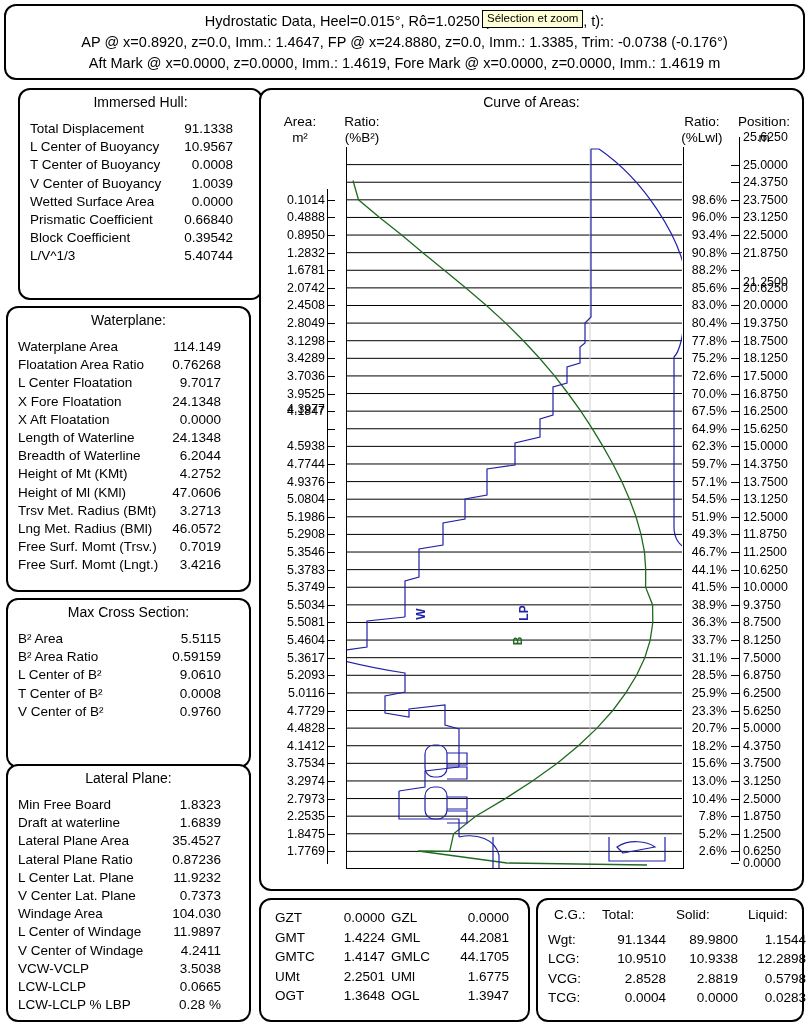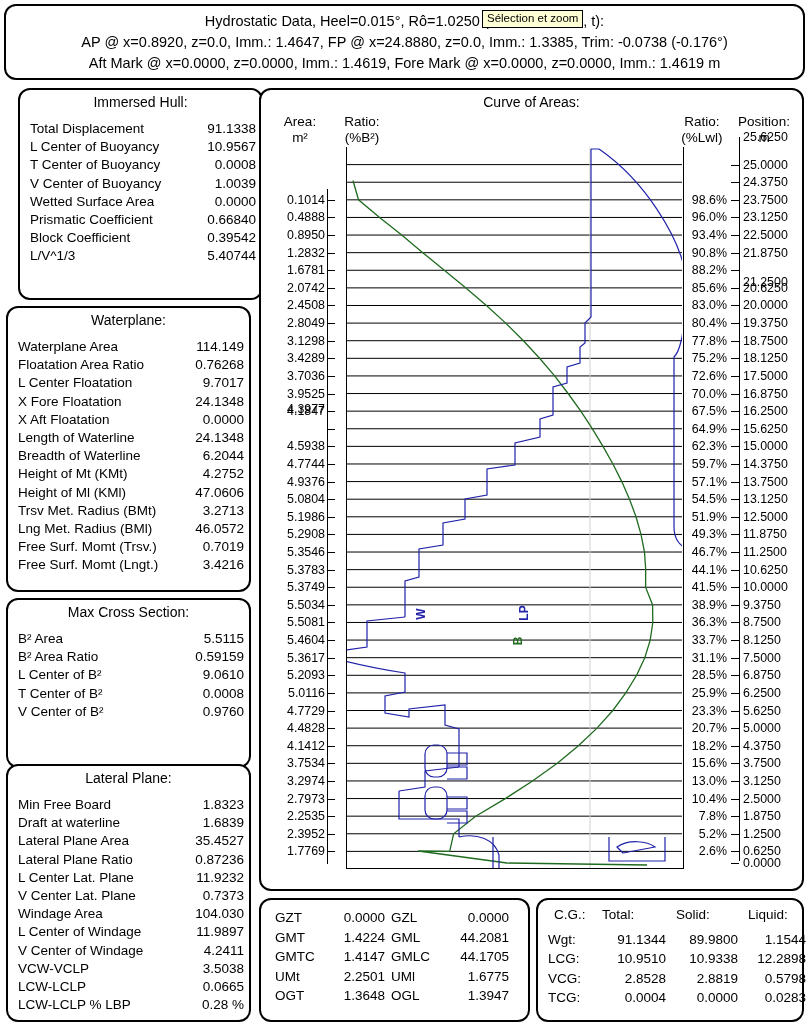--- a/index.html
+++ b/index.html
@@ -42,21 +42,21 @@
     background:#ffffd5;
     border:1px solid #000;
     font-size:11.5px;
     padding:1px 4px 2px 4px;
     white-space:nowrap;
     z-index:40;
     line-height:13px;
   }
   
   .kvlist{
-    padding:10px 5px 0 10px;
+    padding:10px 28px 0 10px;
     font-size:13.5px;
   }
   .kvrow{
     display:flex;
     justify-content:space-between;
     line-height:18.2px;
     white-space:nowrap;
   }
   .kvrow .k{text-align:left;}
   .kvrow .v{text-align:right;}
@@ -569,21 +569,21 @@
       <div class="rowitem r-ratr" style="top:702.560975609756px">10.4%</div>
       <div class="rowitem r-pos" style="top:702.560975609756px">2.5000</div>
       <div class="tickL" style="top:708.560975609756px"></div>
       <div class="tickR" style="top:708.560975609756px"></div>
       <div class="rowitem r-area" style="top:720.170731707317px">2.2535</div>
       <div class="rowitem r-ratl" style="top:720.170731707317px">40.9%</div>
       <div class="rowitem r-ratr" style="top:720.170731707317px">7.8%</div>
       <div class="rowitem r-pos" style="top:720.170731707317px">1.8750</div>
       <div class="tickL" style="top:726.170731707317px"></div>
       <div class="tickR" style="top:726.170731707317px"></div>
-      <div class="rowitem r-area" style="top:737.780487804878px">2.3952</div>
+      <div class="rowitem r-area" style="top:737.780487804878px">1.8475</div>
       <div class="rowitem r-ratl" style="top:737.780487804878px">33.5%</div>
       <div class="rowitem r-ratr" style="top:737.780487804878px">5.2%</div>
       <div class="rowitem r-pos" style="top:737.780487804878px">1.2500</div>
       <div class="tickL" style="top:743.780487804878px"></div>
       <div class="tickR" style="top:743.780487804878px"></div>
       <div class="rowitem r-area" style="top:755.390243902439px">1.7769</div>
       <div class="rowitem r-ratl" style="top:755.390243902439px">32.2%</div>
       <div class="rowitem r-ratr" style="top:755.390243902439px">2.6%</div>
       <div class="rowitem r-pos" style="top:755.390243902439px">0.6250</div>
       <div class="tickL" style="top:761.390243902439px"></div>

